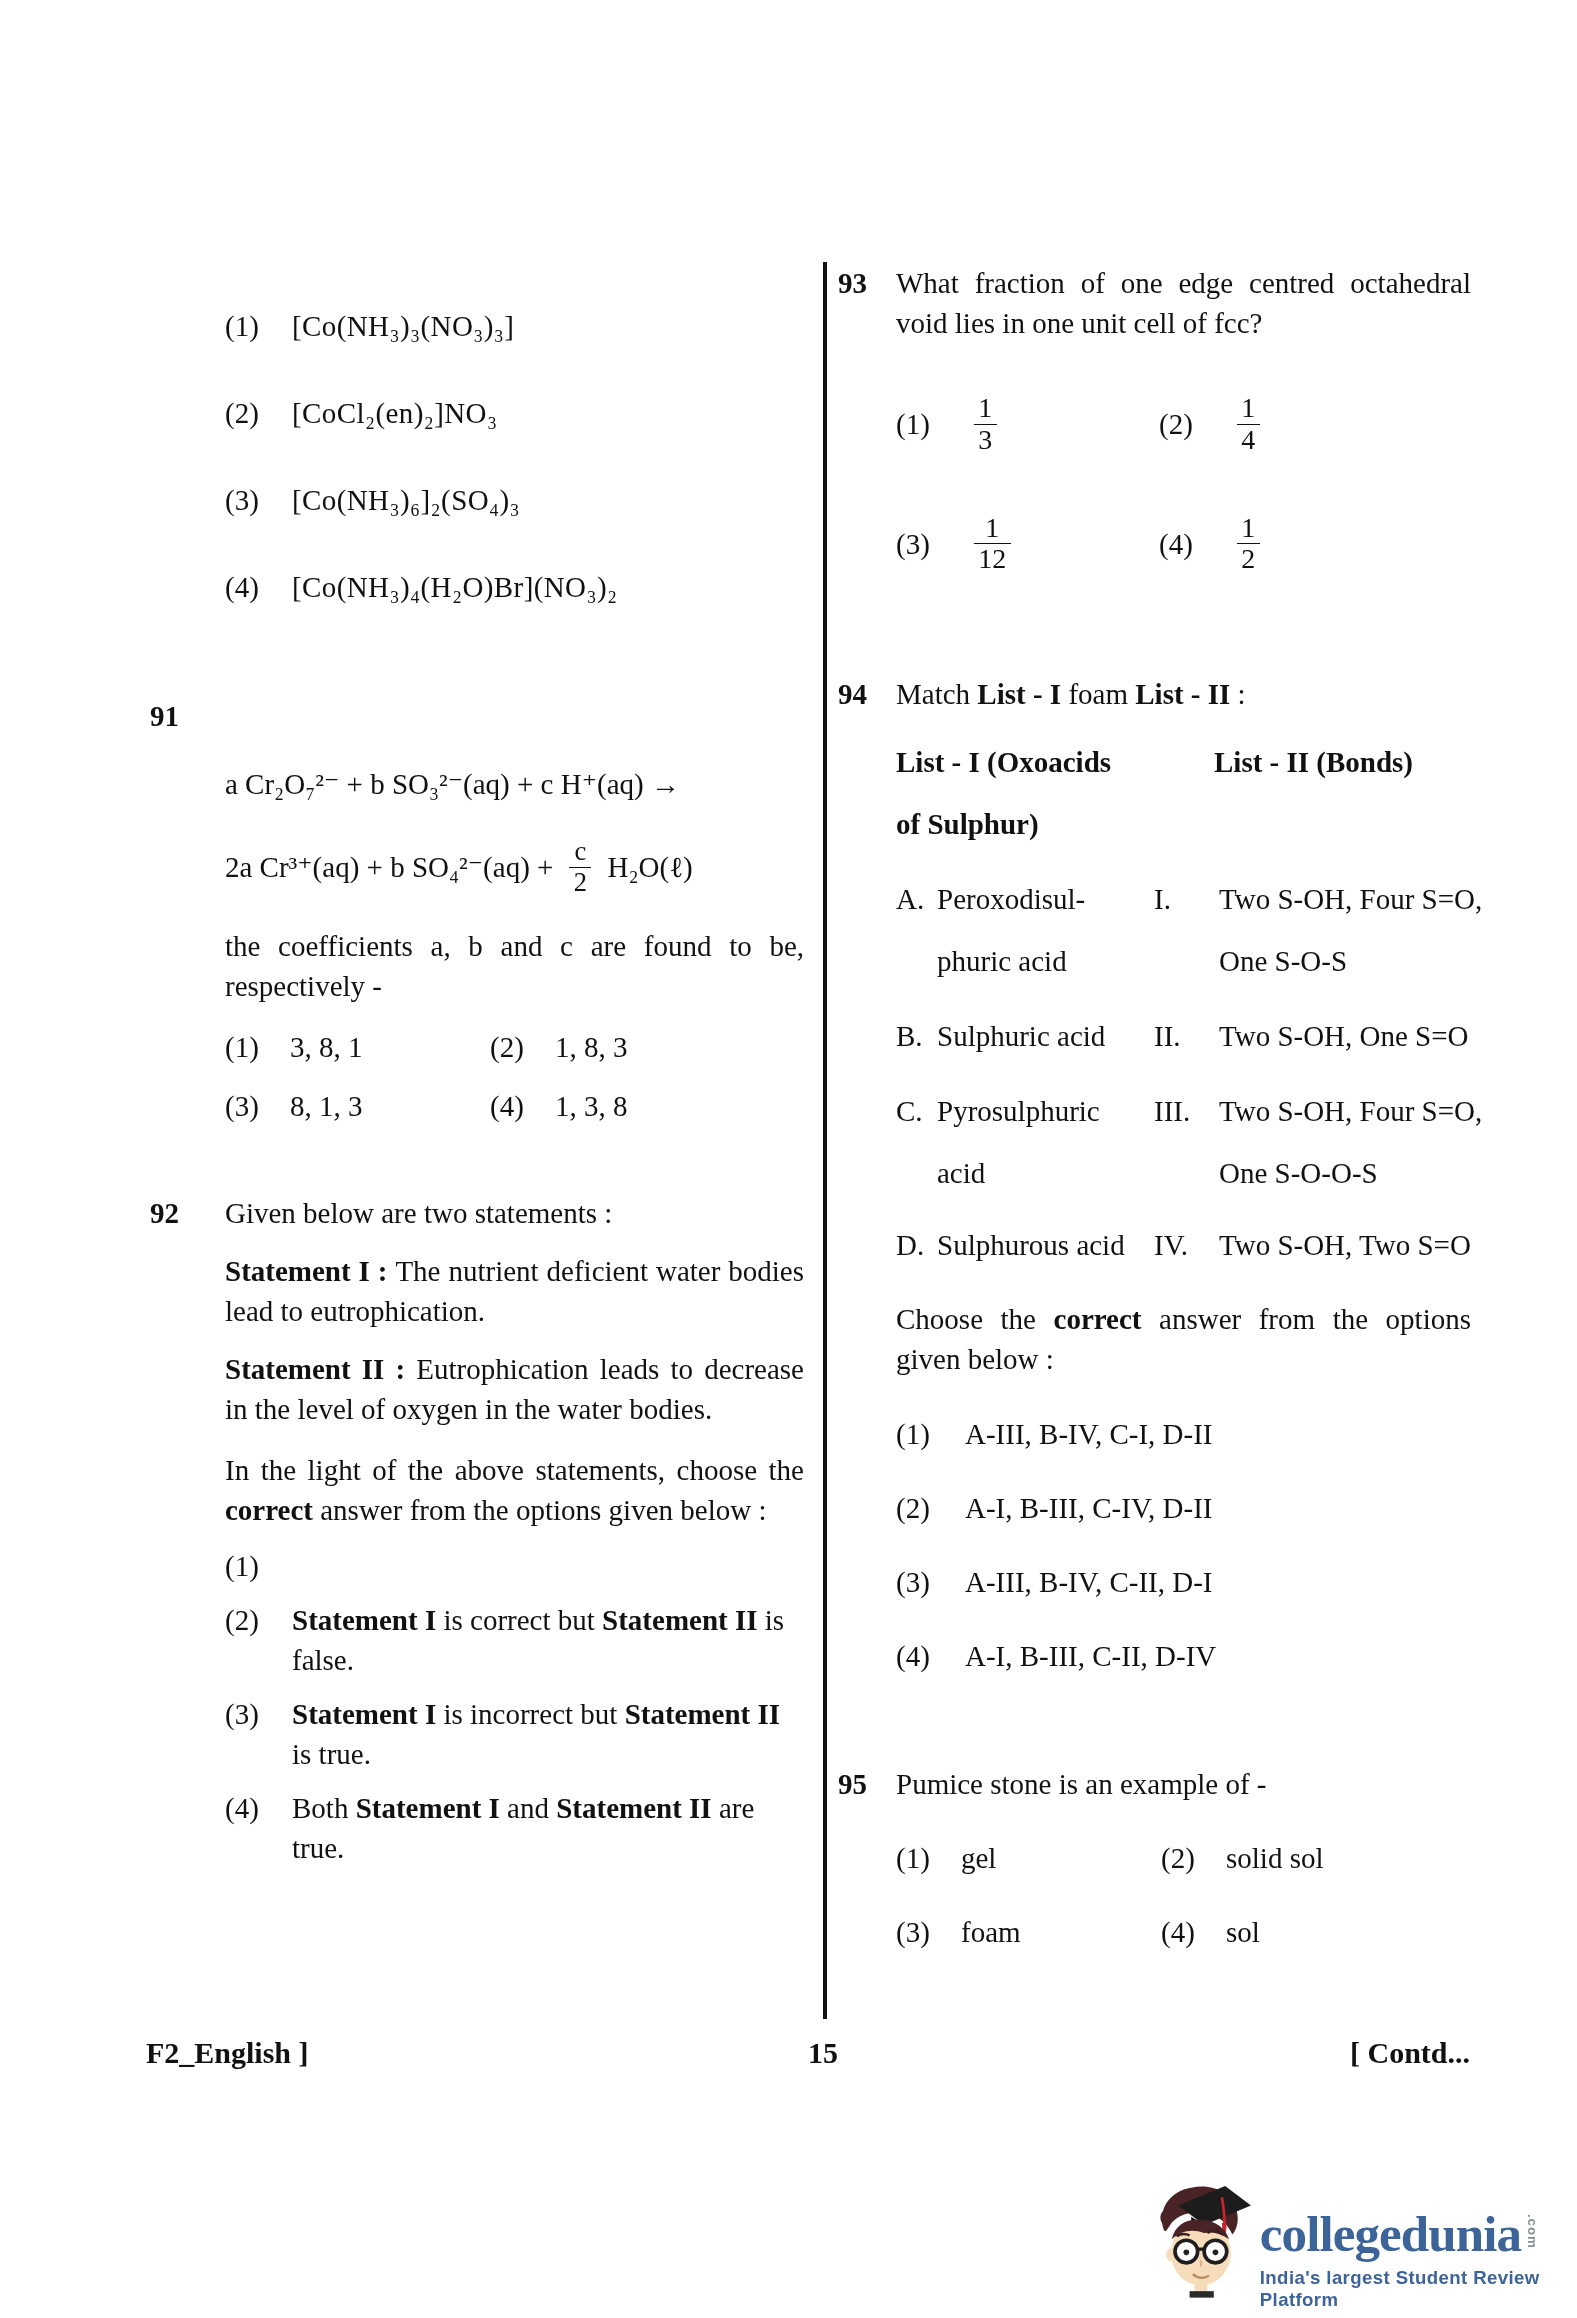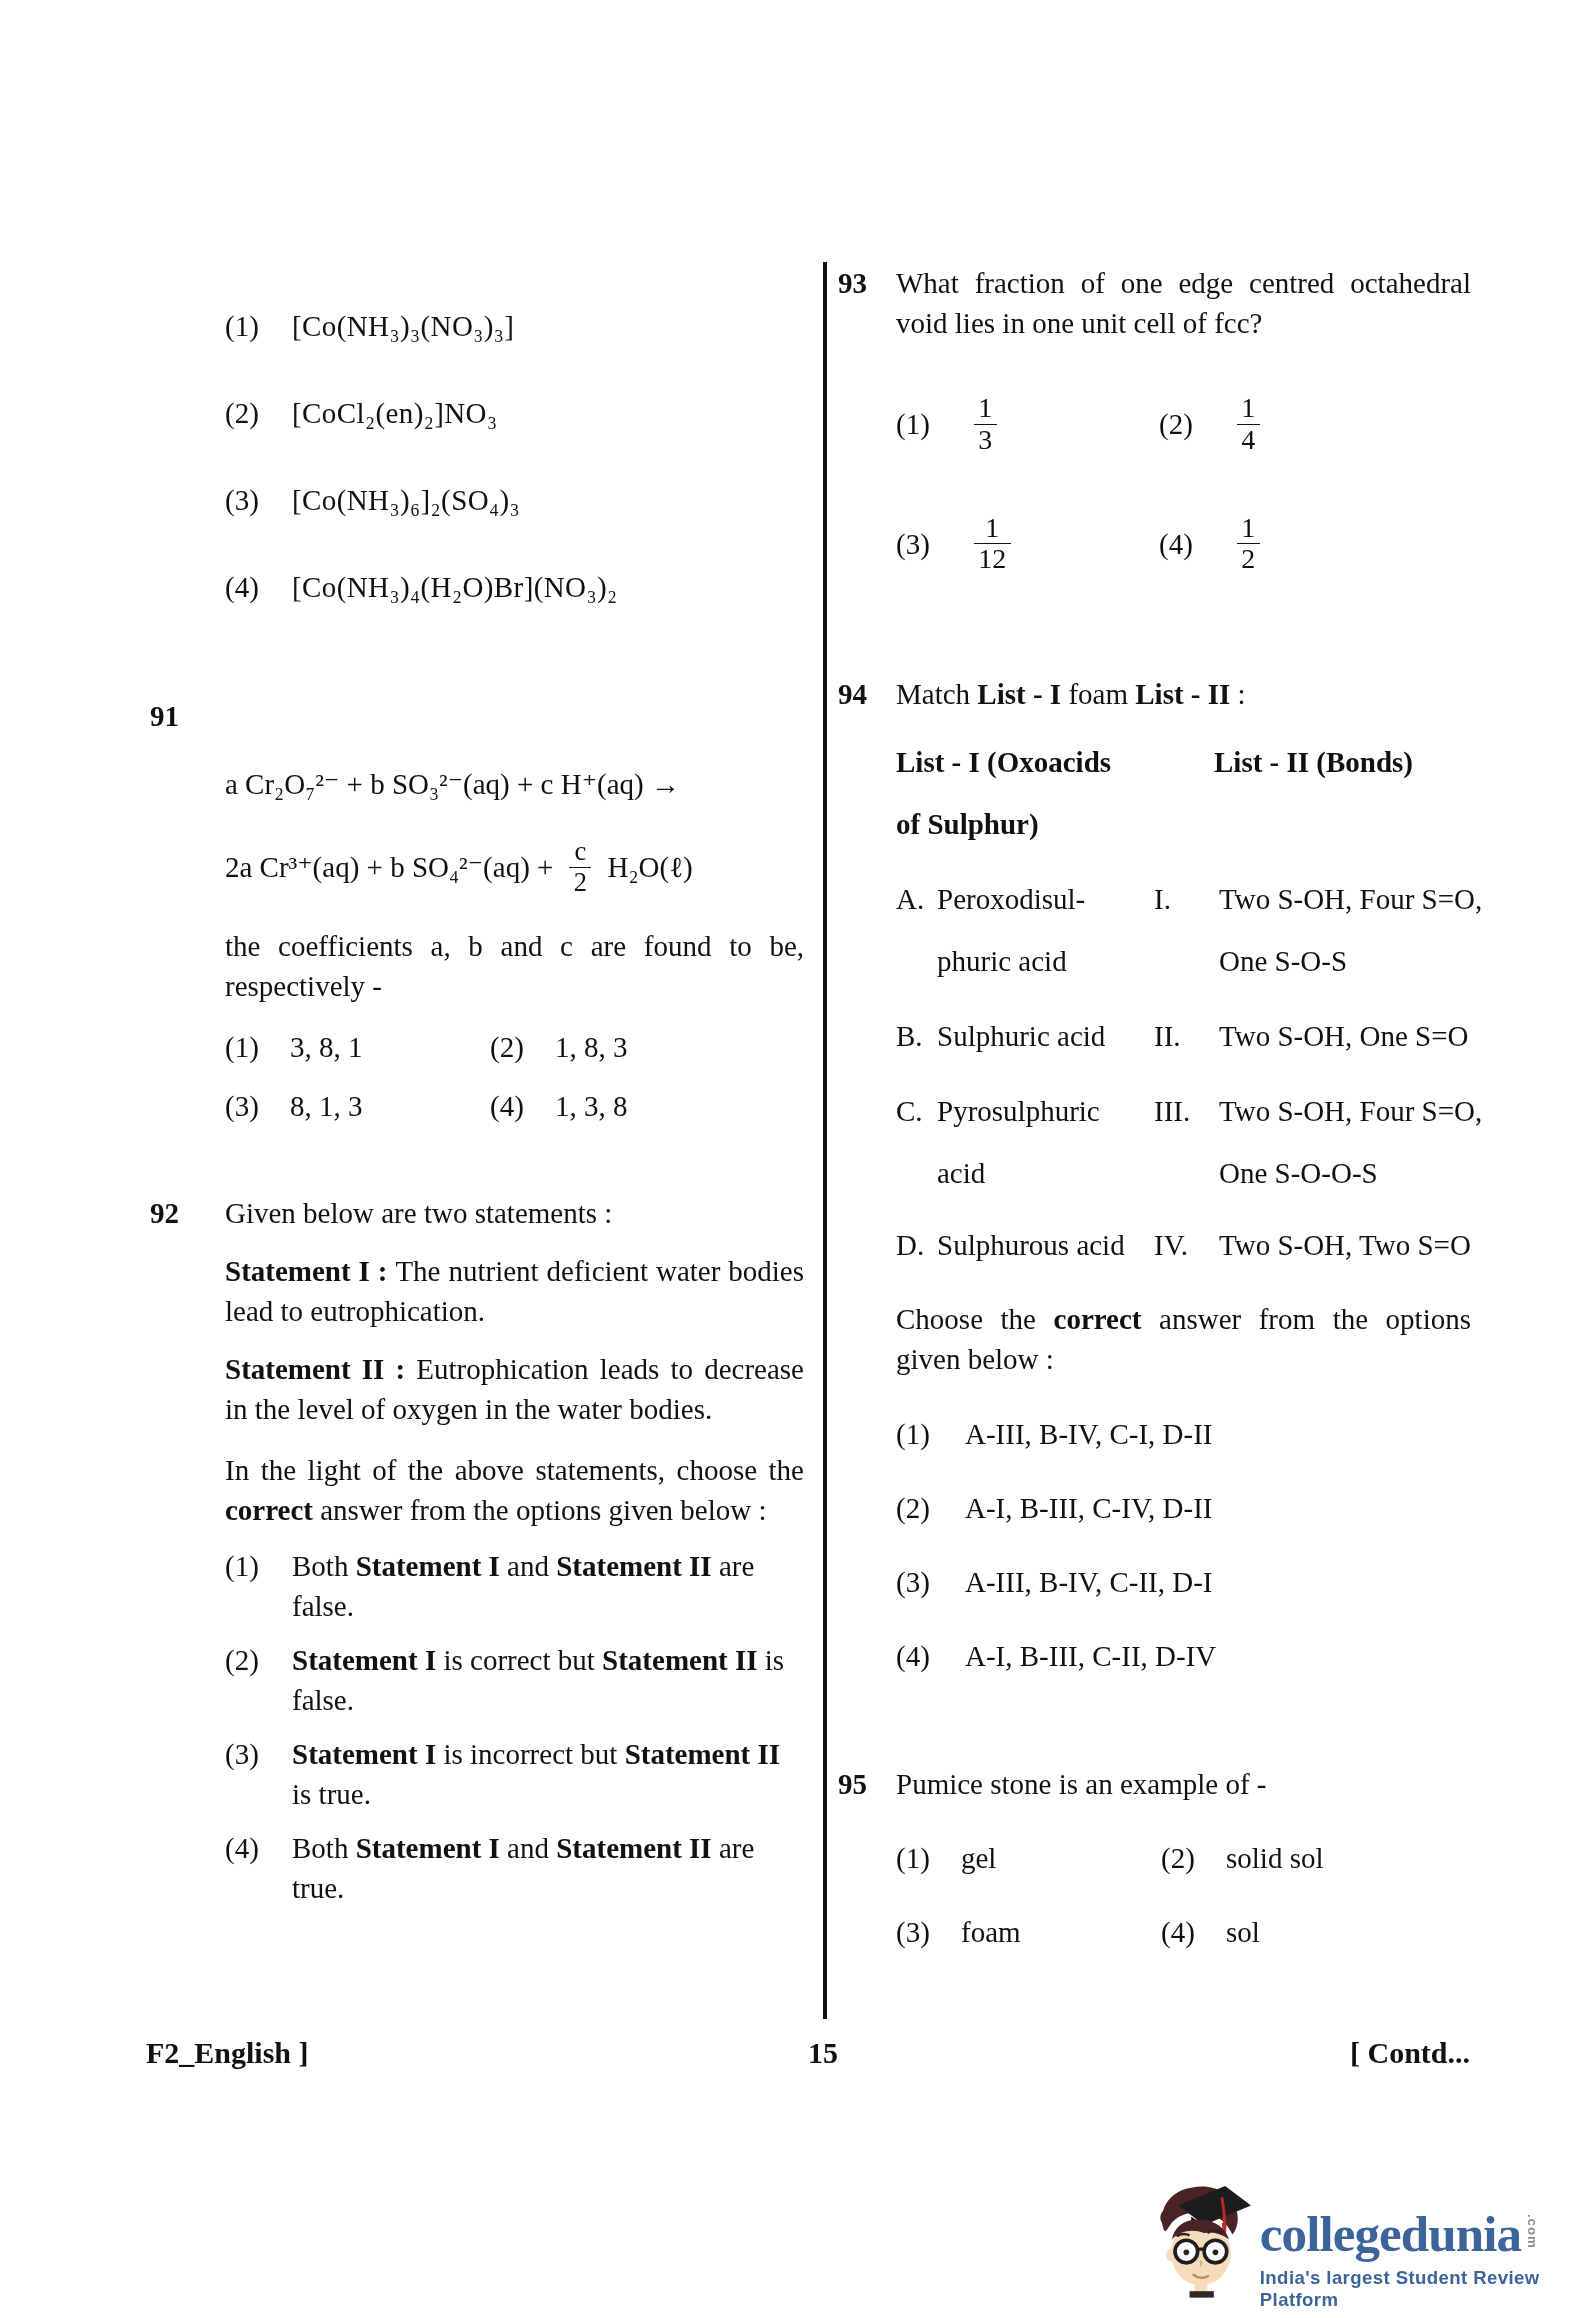--- a/index.html
+++ b/index.html
@@ -152,21 +152,20 @@
       <div class="qhead">
         <div class="qnum">92</div>
         <div class="qtext">Given below are two statements :</div>
       </div>
       <div class="q92-block indent"><span class="bold">Statement I : </span><span>The nutrient deficient water bodies lead to eutrophication.</span></div>
       <div class="q92-block indent"><span class="bold">Statement II : </span><span>Eutrophication leads to decrease in the level of oxygen in the water bodies.</span></div>
       <div class="q92-block indent" style="margin-top:21px;"><span>In the light of the above statements, choose the </span><span class="bold">correct</span><span> answer from the options given below :</span></div>
       <div class="q92-opts indent">
         <div class="q92-opt">
           <span class="optlabel">(1)</span>
-          <span class="opttext"><span>Both </span><span class="bold">Statement I</span><span> and </span><span class="bold">Statement II</span><span> are false.</span></span>
         </div>
         <div class="q92-opt">
           <span class="optlabel">(2)</span>
           <span class="opttext"><span class="bold">Statement I</span><span> is correct but </span><span class="bold">Statement II</span><span> is false.</span></span>
         </div>
         <div class="q92-opt">
           <span class="optlabel">(3)</span>
           <span class="opttext"><span class="bold">Statement I</span><span> is incorrect but </span><span class="bold">Statement II</span><span> is true.</span></span>
         </div>
         <div class="q92-opt">

